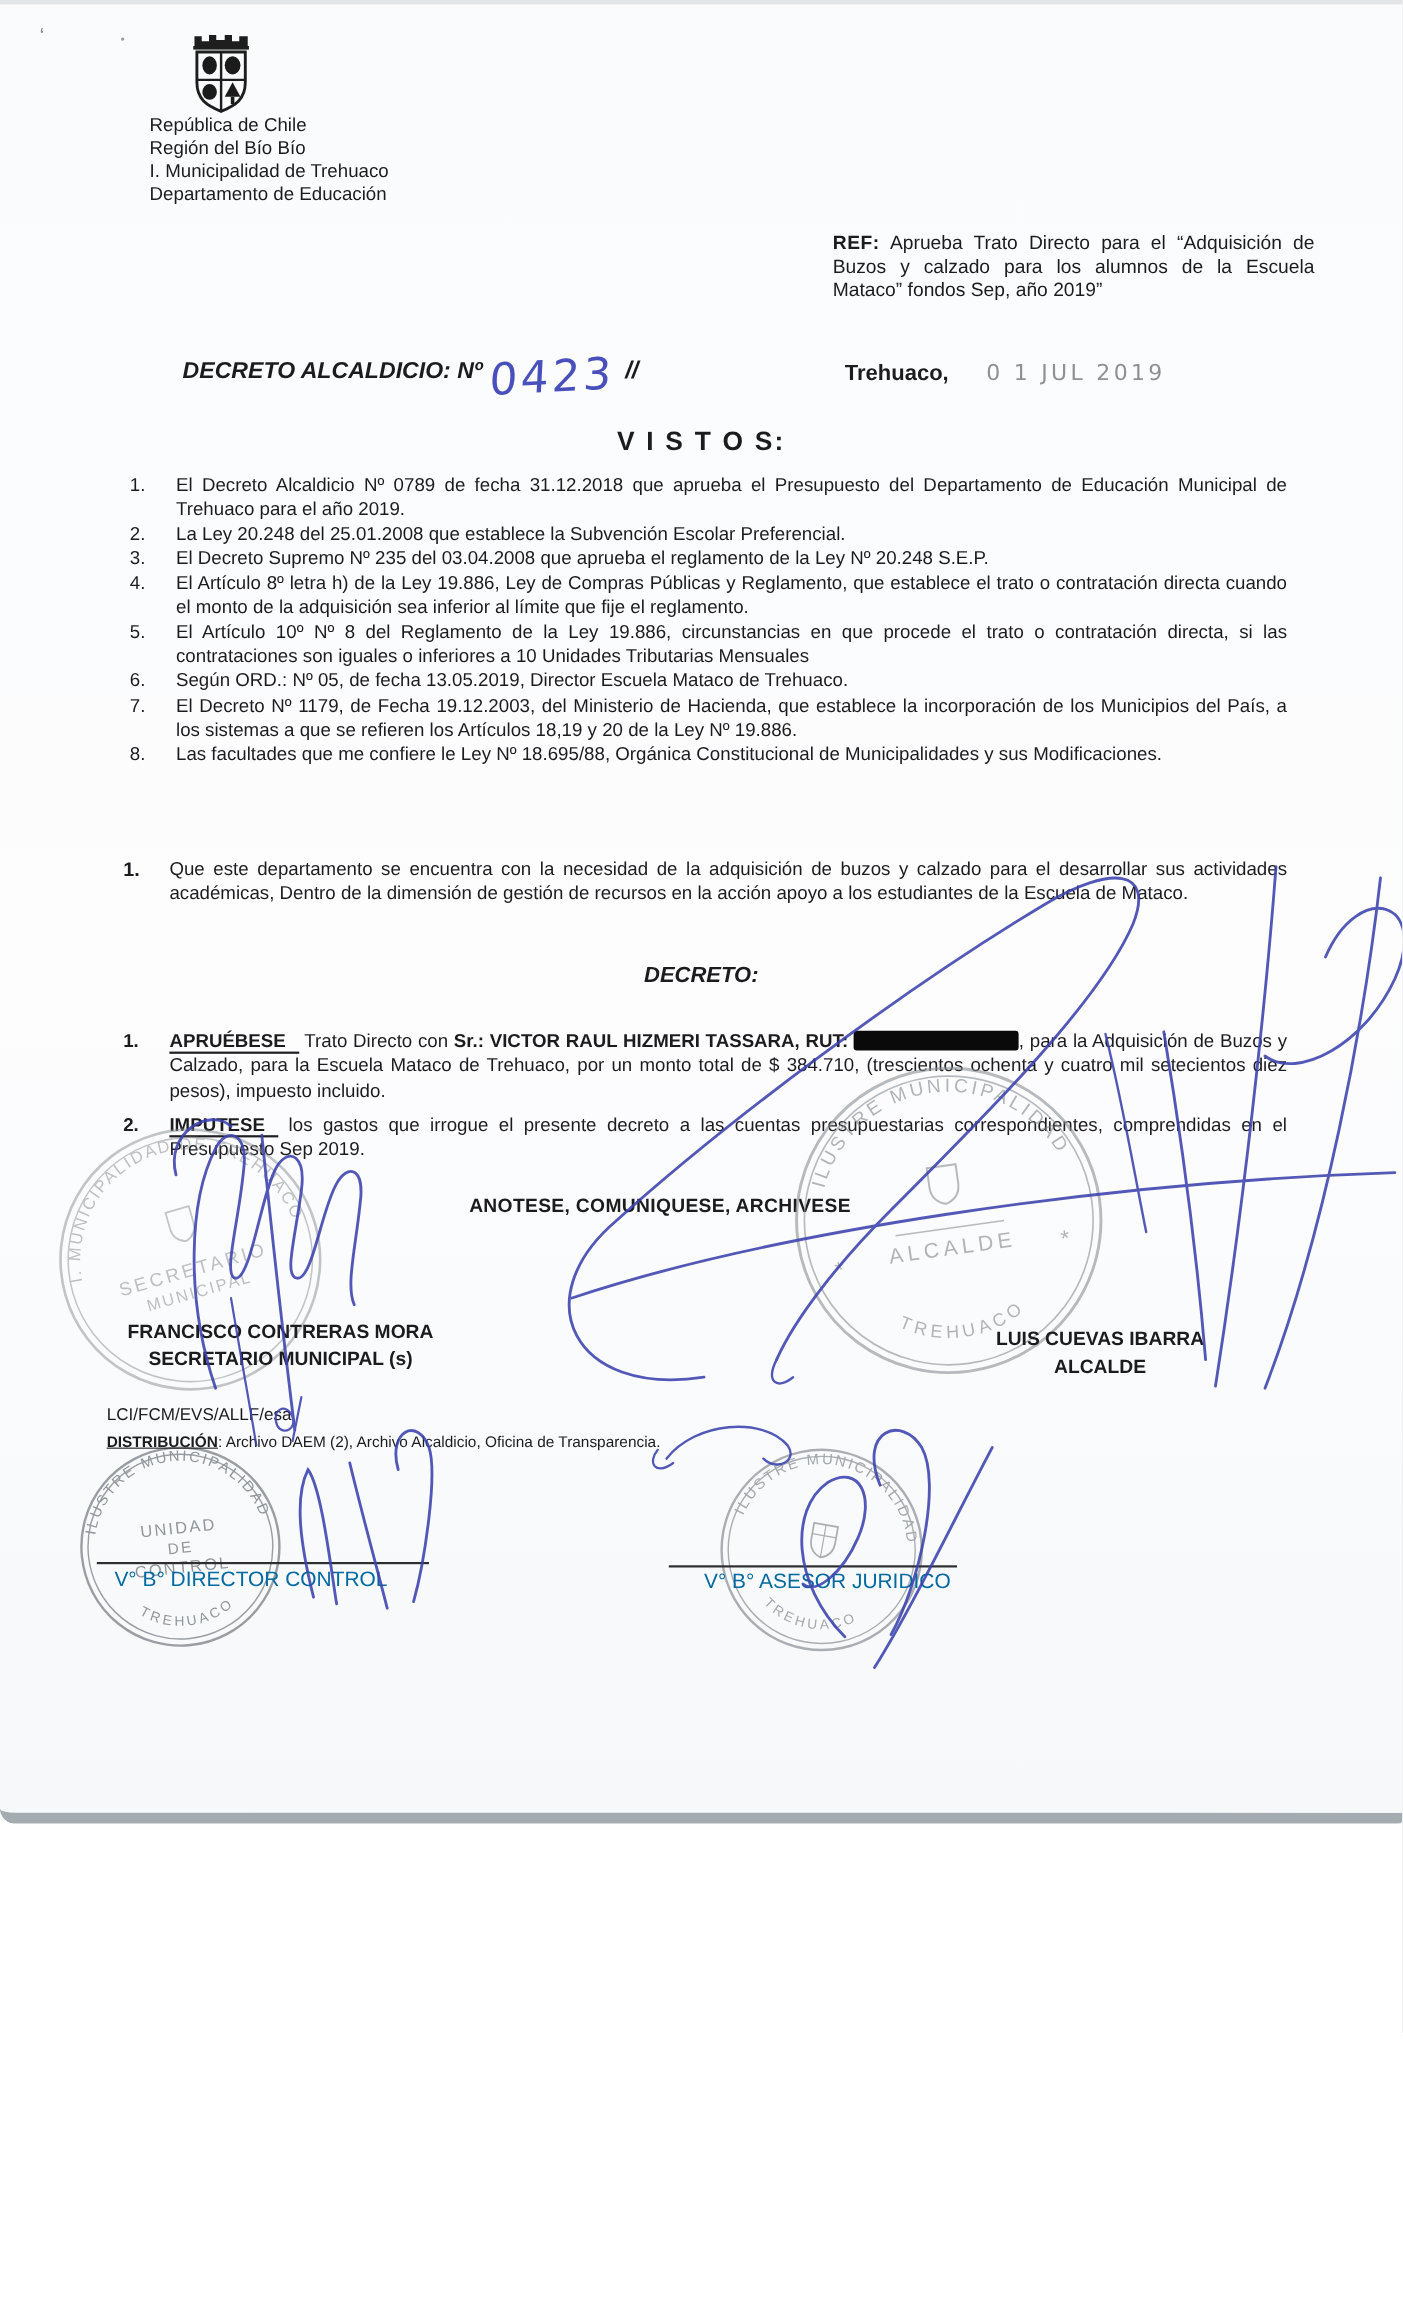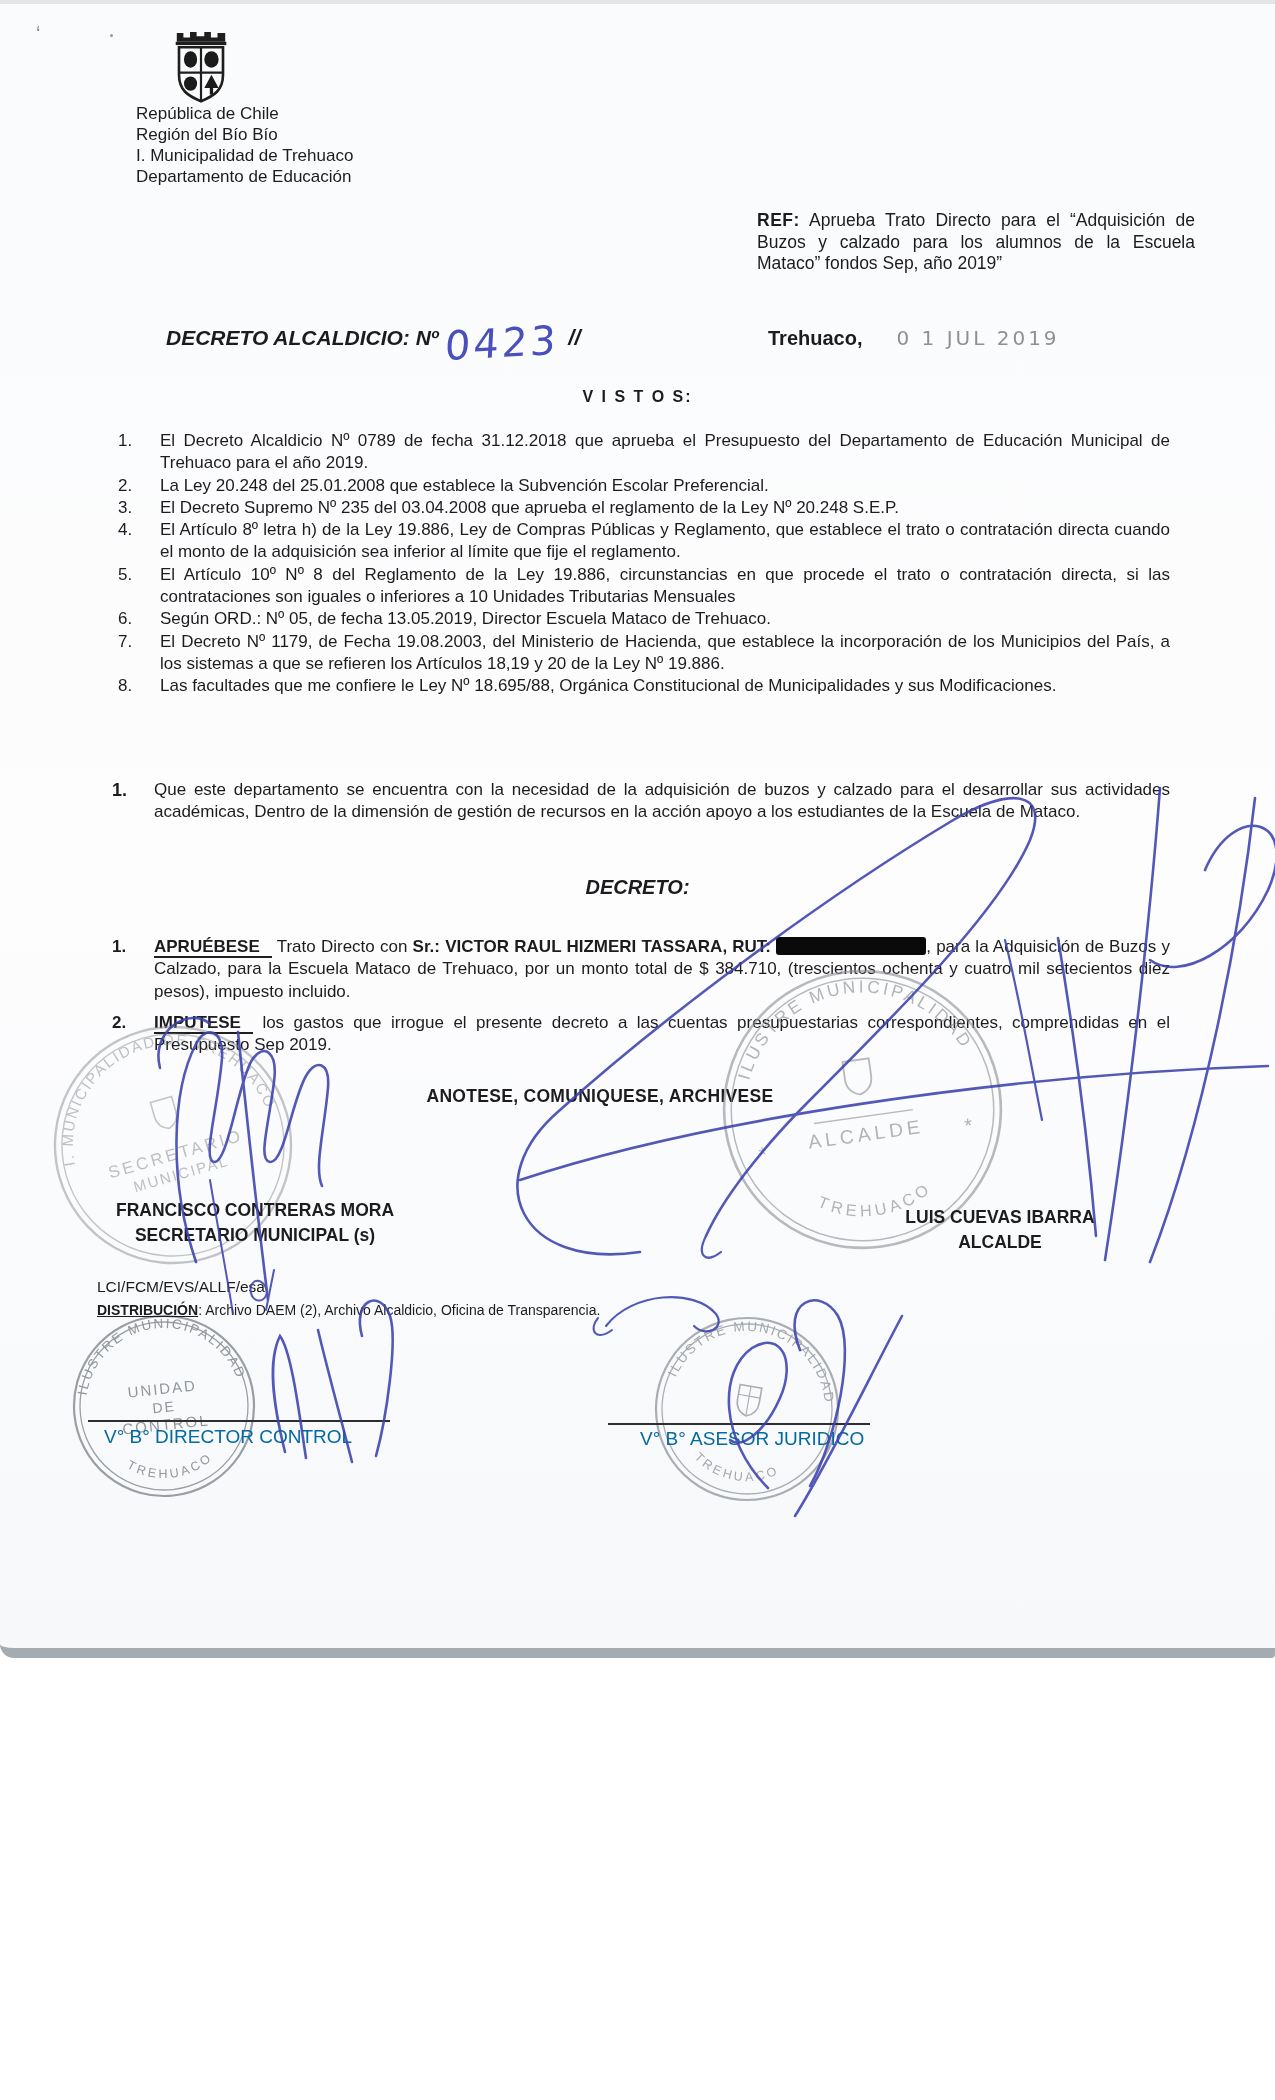--- a/index.html
+++ b/index.html
@@ -21,21 +21,21 @@
   .hand-number{display:inline-block;font-style:normal;font-family:"DejaVu Sans",sans-serif;
                font-size:40px;font-weight:400;color:#4a50bb;letter-spacing:3px;
                transform:rotate(-3deg) skewX(-6deg);vertical-align:-12px;margin:0 10px 0 6px;}
   .slashes{font-size:22px;}
 
   .dateline{left:768px;top:326px;font-size:20px;font-weight:700;white-space:nowrap;}
   .date-stamp{display:inline-block;margin-left:34px;font-weight:400;color:#8f9092;
               font-family:"DejaVu Sans",sans-serif;font-size:20px;letter-spacing:3px;}
 
   .center-head{left:0;width:1275px;text-align:center;font-weight:700;}
-  .vistos-head{top:388px;font-size:16px;letter-spacing:2px;}
+  .vistos-head{top:388px;font-size:24px;letter-spacing:2px;}
   .cons-head{top:736px;font-size:20px;}
   .decr-head{top:876px;font-size:20px;font-style:italic;}
 
   .num-list{left:118px;top:430px;width:1052px;}
   .cons-item{left:112px;top:779px;width:1058px;}
   .decr-list{left:112px;top:936px;width:1058px;}
   .li{display:flex;align-items:flex-start;}
   .li .num{width:42px;flex:0 0 42px;font-size:17px;line-height:22.3px;}
   .li .txt{flex:1;font-size:17px;line-height:22.3px;text-align:justify;}
   .bold-num .num{font-weight:700;font-size:18px;}
@@ -128,21 +128,21 @@
     <div class="li">
         <span class="num">5.</span>
         <span class="txt">El Artículo 10º Nº 8 del Reglamento de la Ley 19.886, circunstancias en que procede el trato o contratación directa, si las contrataciones son iguales o inferiores a 10 Unidades Tributarias Mensuales</span>
       </div>
     <div class="li">
         <span class="num">6.</span>
         <span class="txt">Según ORD.: Nº 05, de fecha 13.05.2019, Director Escuela Mataco de Trehuaco.</span>
       </div>
     <div class="li">
         <span class="num">7.</span>
-        <span class="txt">El Decreto Nº 1179, de Fecha 19.08.2003, del Ministerio de Hacienda, que establece la incorporación de los Municipios del País, a los sistemas a que se refieren los Artículos 18,19 y 20 de la Ley Nº 19.886.</span>
+        <span class="txt">El Decreto Nº 1179, de Fecha 19.12.2003, del Ministerio de Hacienda, que establece la incorporación de los Municipios del País, a los sistemas a que se refieren los Artículos 18,19 y 20 de la Ley Nº 19.886.</span>
       </div>
     <div class="li">
         <span class="num">8.</span>
         <span class="txt">Las facultades que me confiere le Ley Nº 18.695/88, Orgánica Constitucional de Municipalidades y sus Modificaciones.</span>
       </div>
   </div>
 
   <div class="abs cons-item">
     <div class="li bold-num">
         <span class="num">1.</span>

